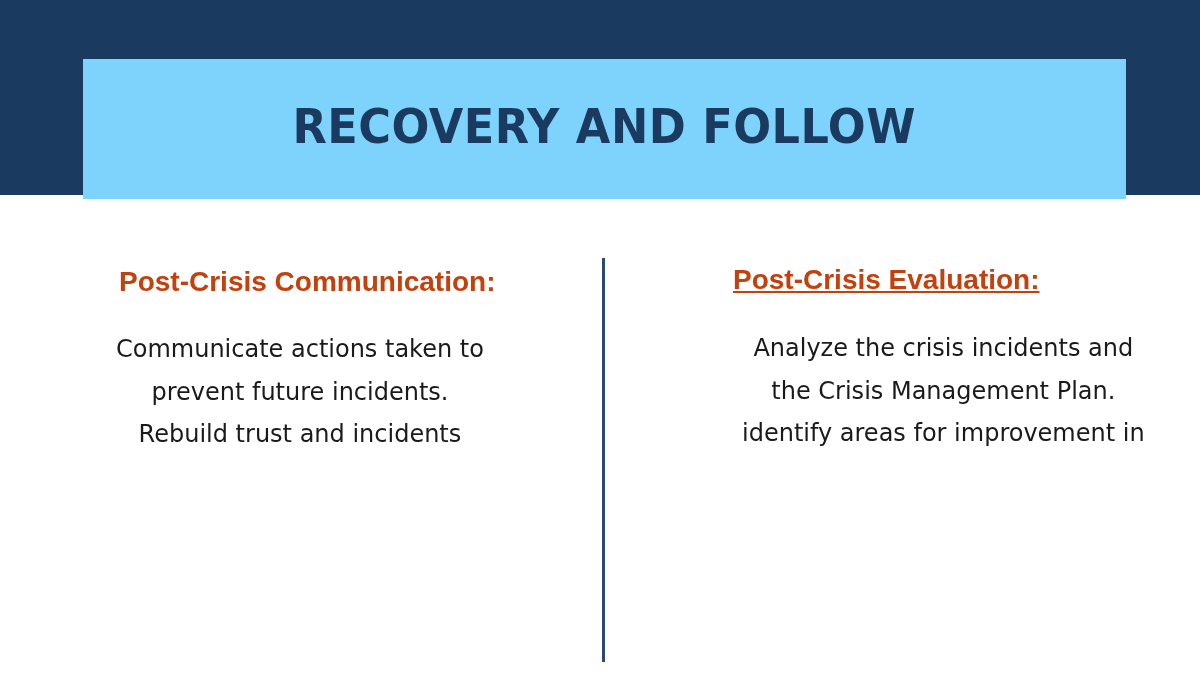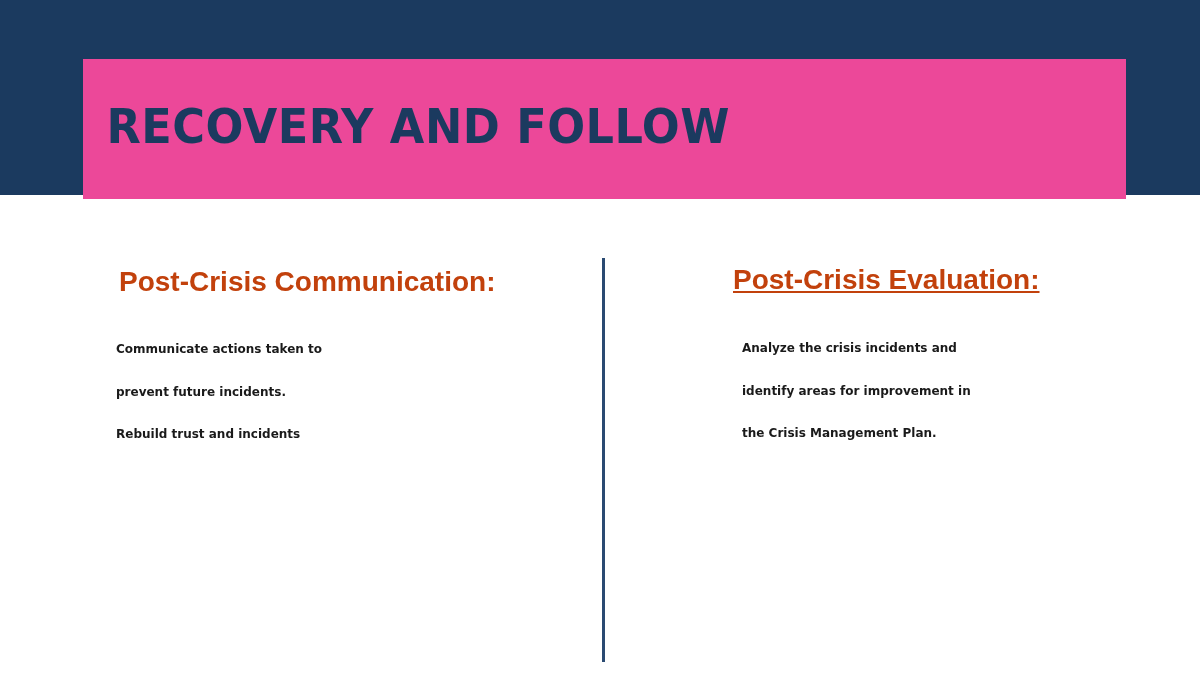--- a/index.html
+++ b/index.html
@@ -1,24 +1,24 @@
 <!DOCTYPE html>
 <html><head>
 <meta charset="utf-8">
 <style>
   html, body { margin: 0; padding: 0; }
   body { width: 1200px; height: 675px; position: relative; background: #ffffff; overflow: hidden; font-family: "Liberation Sans", sans-serif; }
   .top-band { position: absolute; left: 0; top: 0; width: 1200px; height: 195px; background: #1b3a5f; }
-  .title-box { position: absolute; left: 83px; top: 59px; width: 1043px; height: 140px; background: #ec4899; display: flex; align-items: center; }
+  .title-box { position: absolute; left: 83px; top: 59px; width: 1043px; height: 140px; background: #7dd3fc; display: flex; align-items: center; justify-content: center; }
   .title { color: #1b3a5f; font-family: "DejaVu Sans", sans-serif; font-weight: bold; font-size: 48px; letter-spacing: 0.5px; margin-top: -6px; transform: scaleX(0.93); }
   .divider { position: absolute; left: 602px; top: 258px; width: 3px; height: 404px; background: #2a4a72; }
   .heading { position: absolute; color: #c2410c; font-weight: bold; font-size: 28px; }
   .h-left { left: 119px; top: 266px; }
   .h-right { left: 733px; top: 264px; text-decoration: underline; }
-  .body-text { position: absolute; color: #1a1a1a; font-family: "DejaVu Sans", sans-serif; font-size: 12px; line-height: 42.5px; font-weight: 700; }
+  .body-text { position: absolute; color: #1a1a1a; font-family: "DejaVu Sans", sans-serif; font-size: 24px; line-height: 42.5px; font-weight: 400; text-align: center; }
   .b-left { left: 116px; top: 328px; }
   .b-right { left: 742px; top: 327px; }
   .line { display: block; white-space: nowrap; }
 </style>
 </head>
 <body>
 
 <div class="top-band"></div>
 <div class="title-box">
   <div class="title">RECOVERY AND FOLLOW</div>
@@ -29,15 +29,15 @@
   <span class="line">Communicate actions taken to</span>
   <span class="line">prevent future incidents.</span>
   <span class="line">Rebuild trust and incidents</span>
 </div>
 
 <div class="divider"></div>
 
 <div class="heading h-right">Post-Crisis Evaluation:</div>
 <div class="body-text b-right">
   <span class="line">Analyze the crisis incidents and</span>
+  <span class="line">the Crisis Management Plan.</span>
   <span class="line">identify areas for improvement in</span>
-  <span class="line">the Crisis Management Plan.</span>
 </div>
 
 </body></html>

